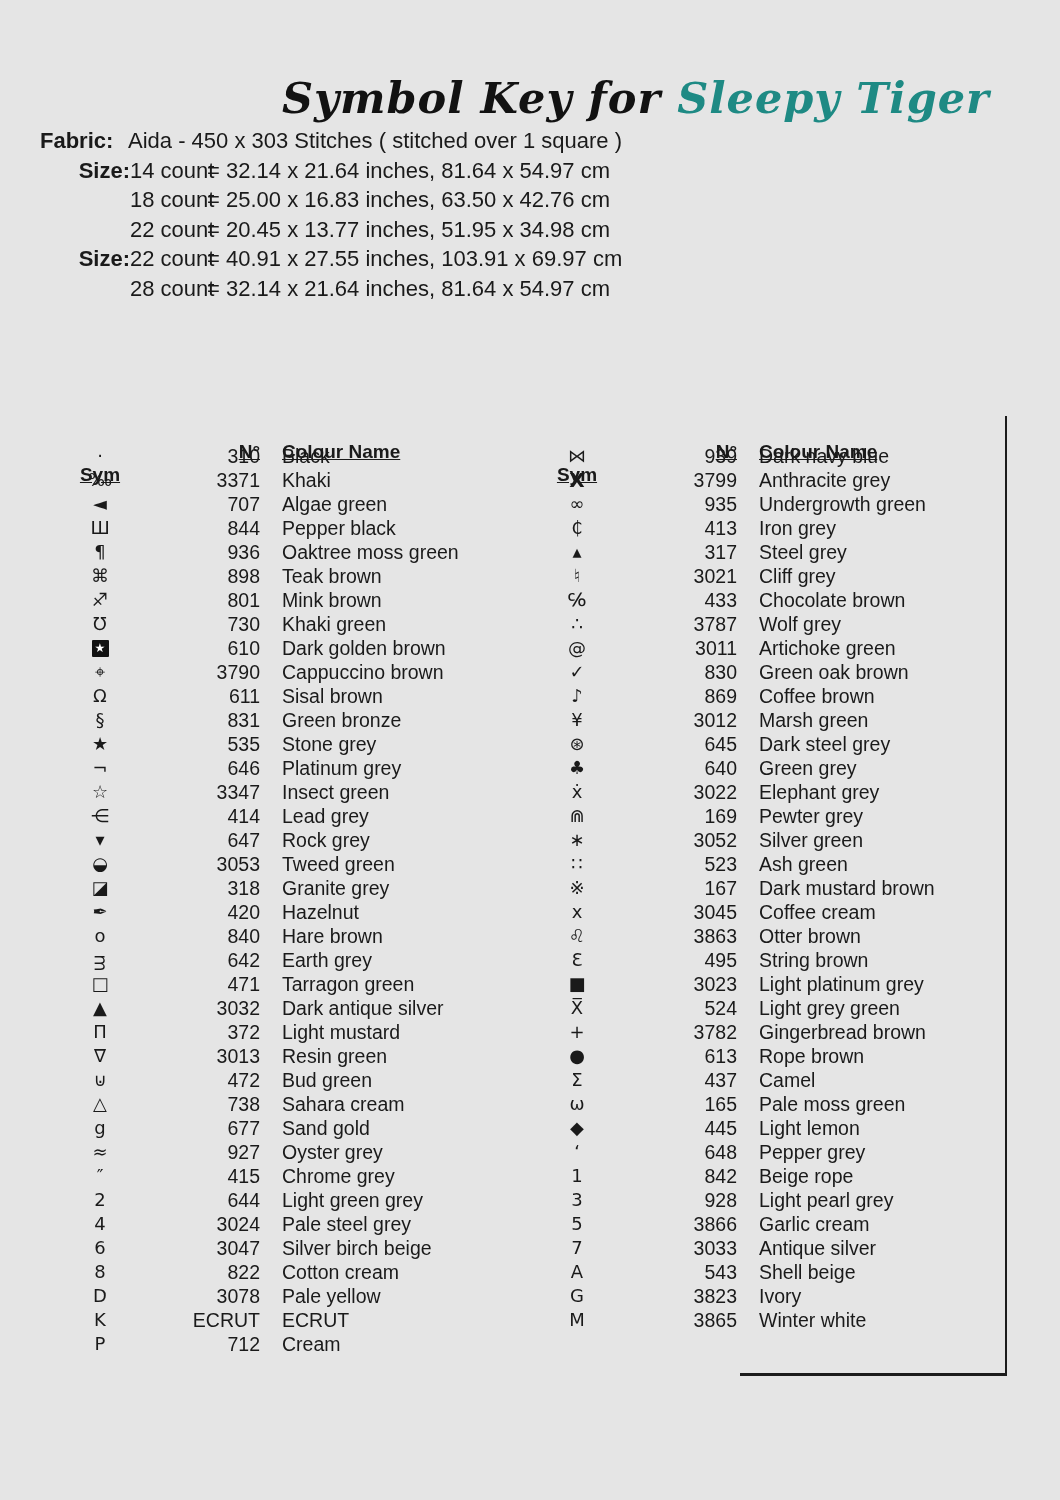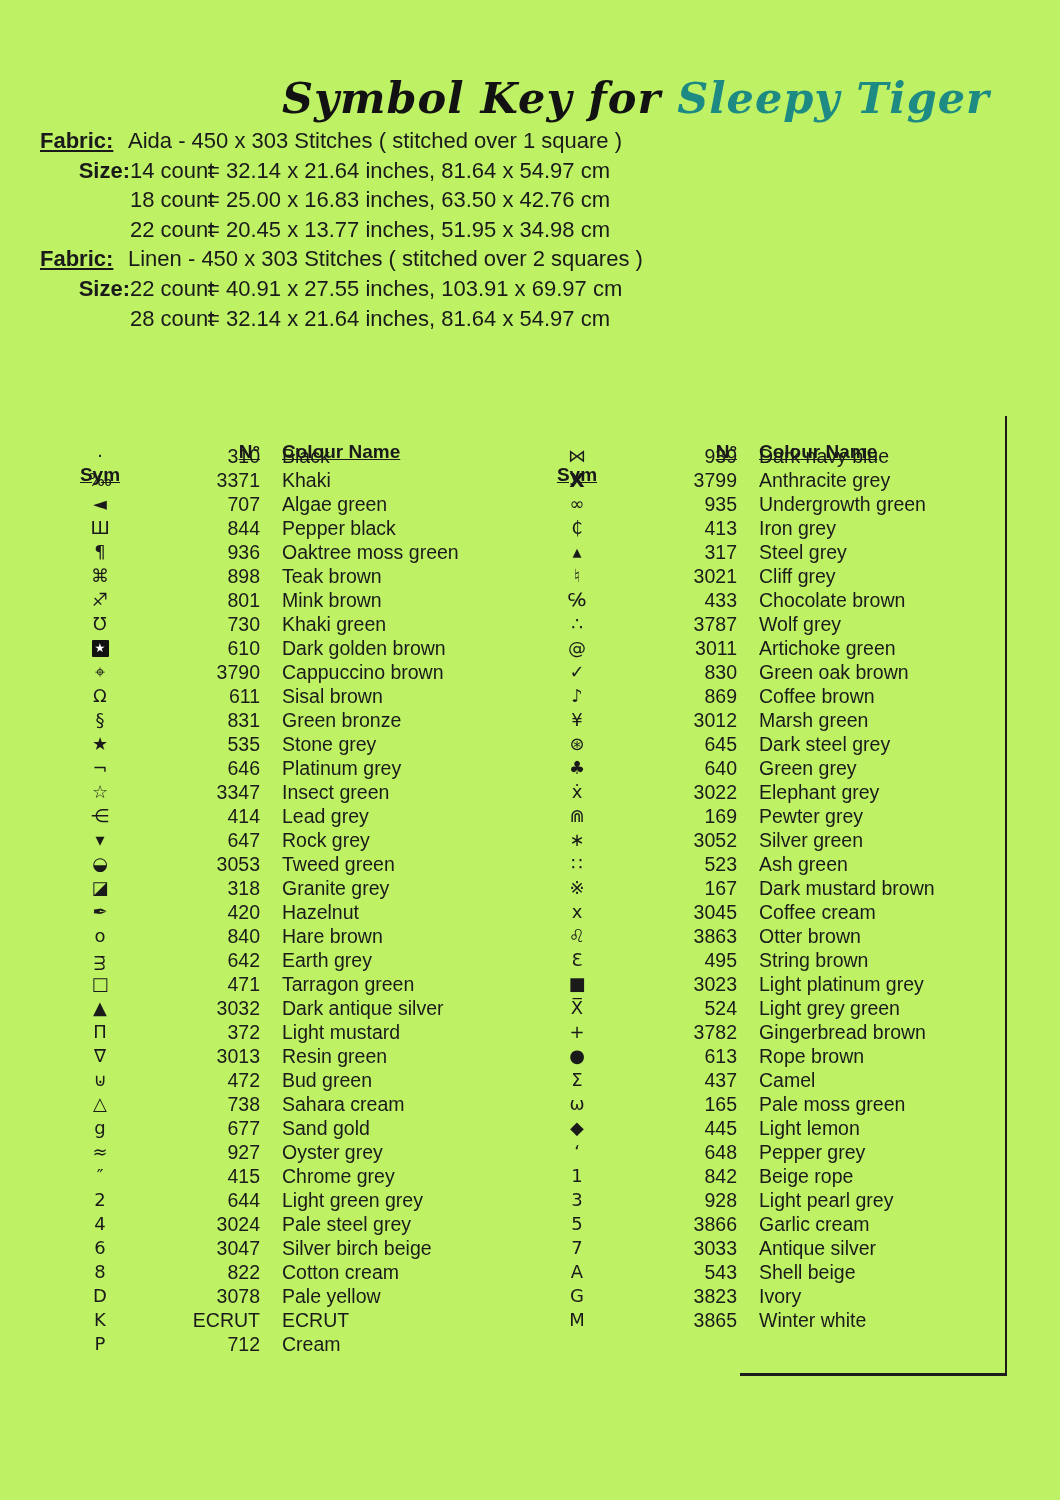--- a/index.html
+++ b/index.html
@@ -1,41 +1,41 @@
 <!DOCTYPE html>
 <html><head>
 <meta charset="utf-8">
 <style>
   html,body{margin:0;padding:0;background:#888;}
   .page{
     position:relative;
     width:1060px;height:1500px;
     margin:0 auto;
-    background:#bef264;
+    background:#e5e5e5;
     font-family:"Liberation Sans",sans-serif;
     color:#1a1a1a;
     overflow:hidden;
   }
   
   .title{
     position:absolute;left:282px;top:74px;
     font-family:"DejaVu Serif",serif;
     font-style:italic;font-weight:bold;
     font-size:43px;line-height:48px;
     letter-spacing:1px;white-space:nowrap;
   }
   .title .prefix{color:#121212;}
   .title .accent{color:#1e8a84;margin-left:16px;}
   
   .info{
     position:absolute;left:40px;top:126px;
     font-size:22px;line-height:29.6px;white-space:nowrap;
   }
   .iline{height:29.6px;}
-  .lblF{display:inline-block;width:88px;font-weight:bold;text-decoration:underline;}
+  .lblF{display:inline-block;width:88px;font-weight:bold;}
   .lblS{display:inline-block;width:90px;font-weight:bold;text-align:right;}
   .spacerS{display:inline-block;width:90px;}
   .count{display:inline-block;width:77px;}
   .boldnum{font-weight:bold;}
   
   .key-table{position:absolute;top:417px;}
   .key-table.left{left:68px;width:430px;}
   .key-table.right{left:545px;width:440px;}
   .thead{
     display:grid;grid-template-columns:64px 128px auto;
@@ -83,23 +83,20 @@
     <div class="iline">
       <span class="lblS">Size:</span><span class="count">14 count</span><span>= 32.14 x 21.64 inches, 81.64 x 54.97 cm</span>
     </div>
     <div class="iline">
       <span class="spacerS"></span><span class="count">18 count</span><span>= 25.00 x 16.83 inches, 63.50 x 42.76 cm</span>
     </div>
     <div class="iline">
       <span class="spacerS"></span><span class="count">22 count</span><span>= 20.45 x 13.77 inches, 51.95 x 34.98 cm</span>
     </div>
     <div class="iline">
-      <span class="lblF">Fabric:</span><span>Linen -  450 x 303 Stitches ( stitched over 2 squares )</span>
-    </div>
-    <div class="iline">
       <span class="lblS">Size:</span><span class="count">22 count</span><span>= 40.91 x 27.55 inches, 103.91 x 69.97 cm</span>
     </div>
     <div class="iline">
       <span class="spacerS"></span><span class="count">28 count</span><span>= 32.14 x 21.64 inches, 81.64 x 54.97 cm</span>
     </div>
   </div>
 
   <div class="key-table left" id="table-left">
     <div class="thead">
       <span class="h-sym">Sym</span>

